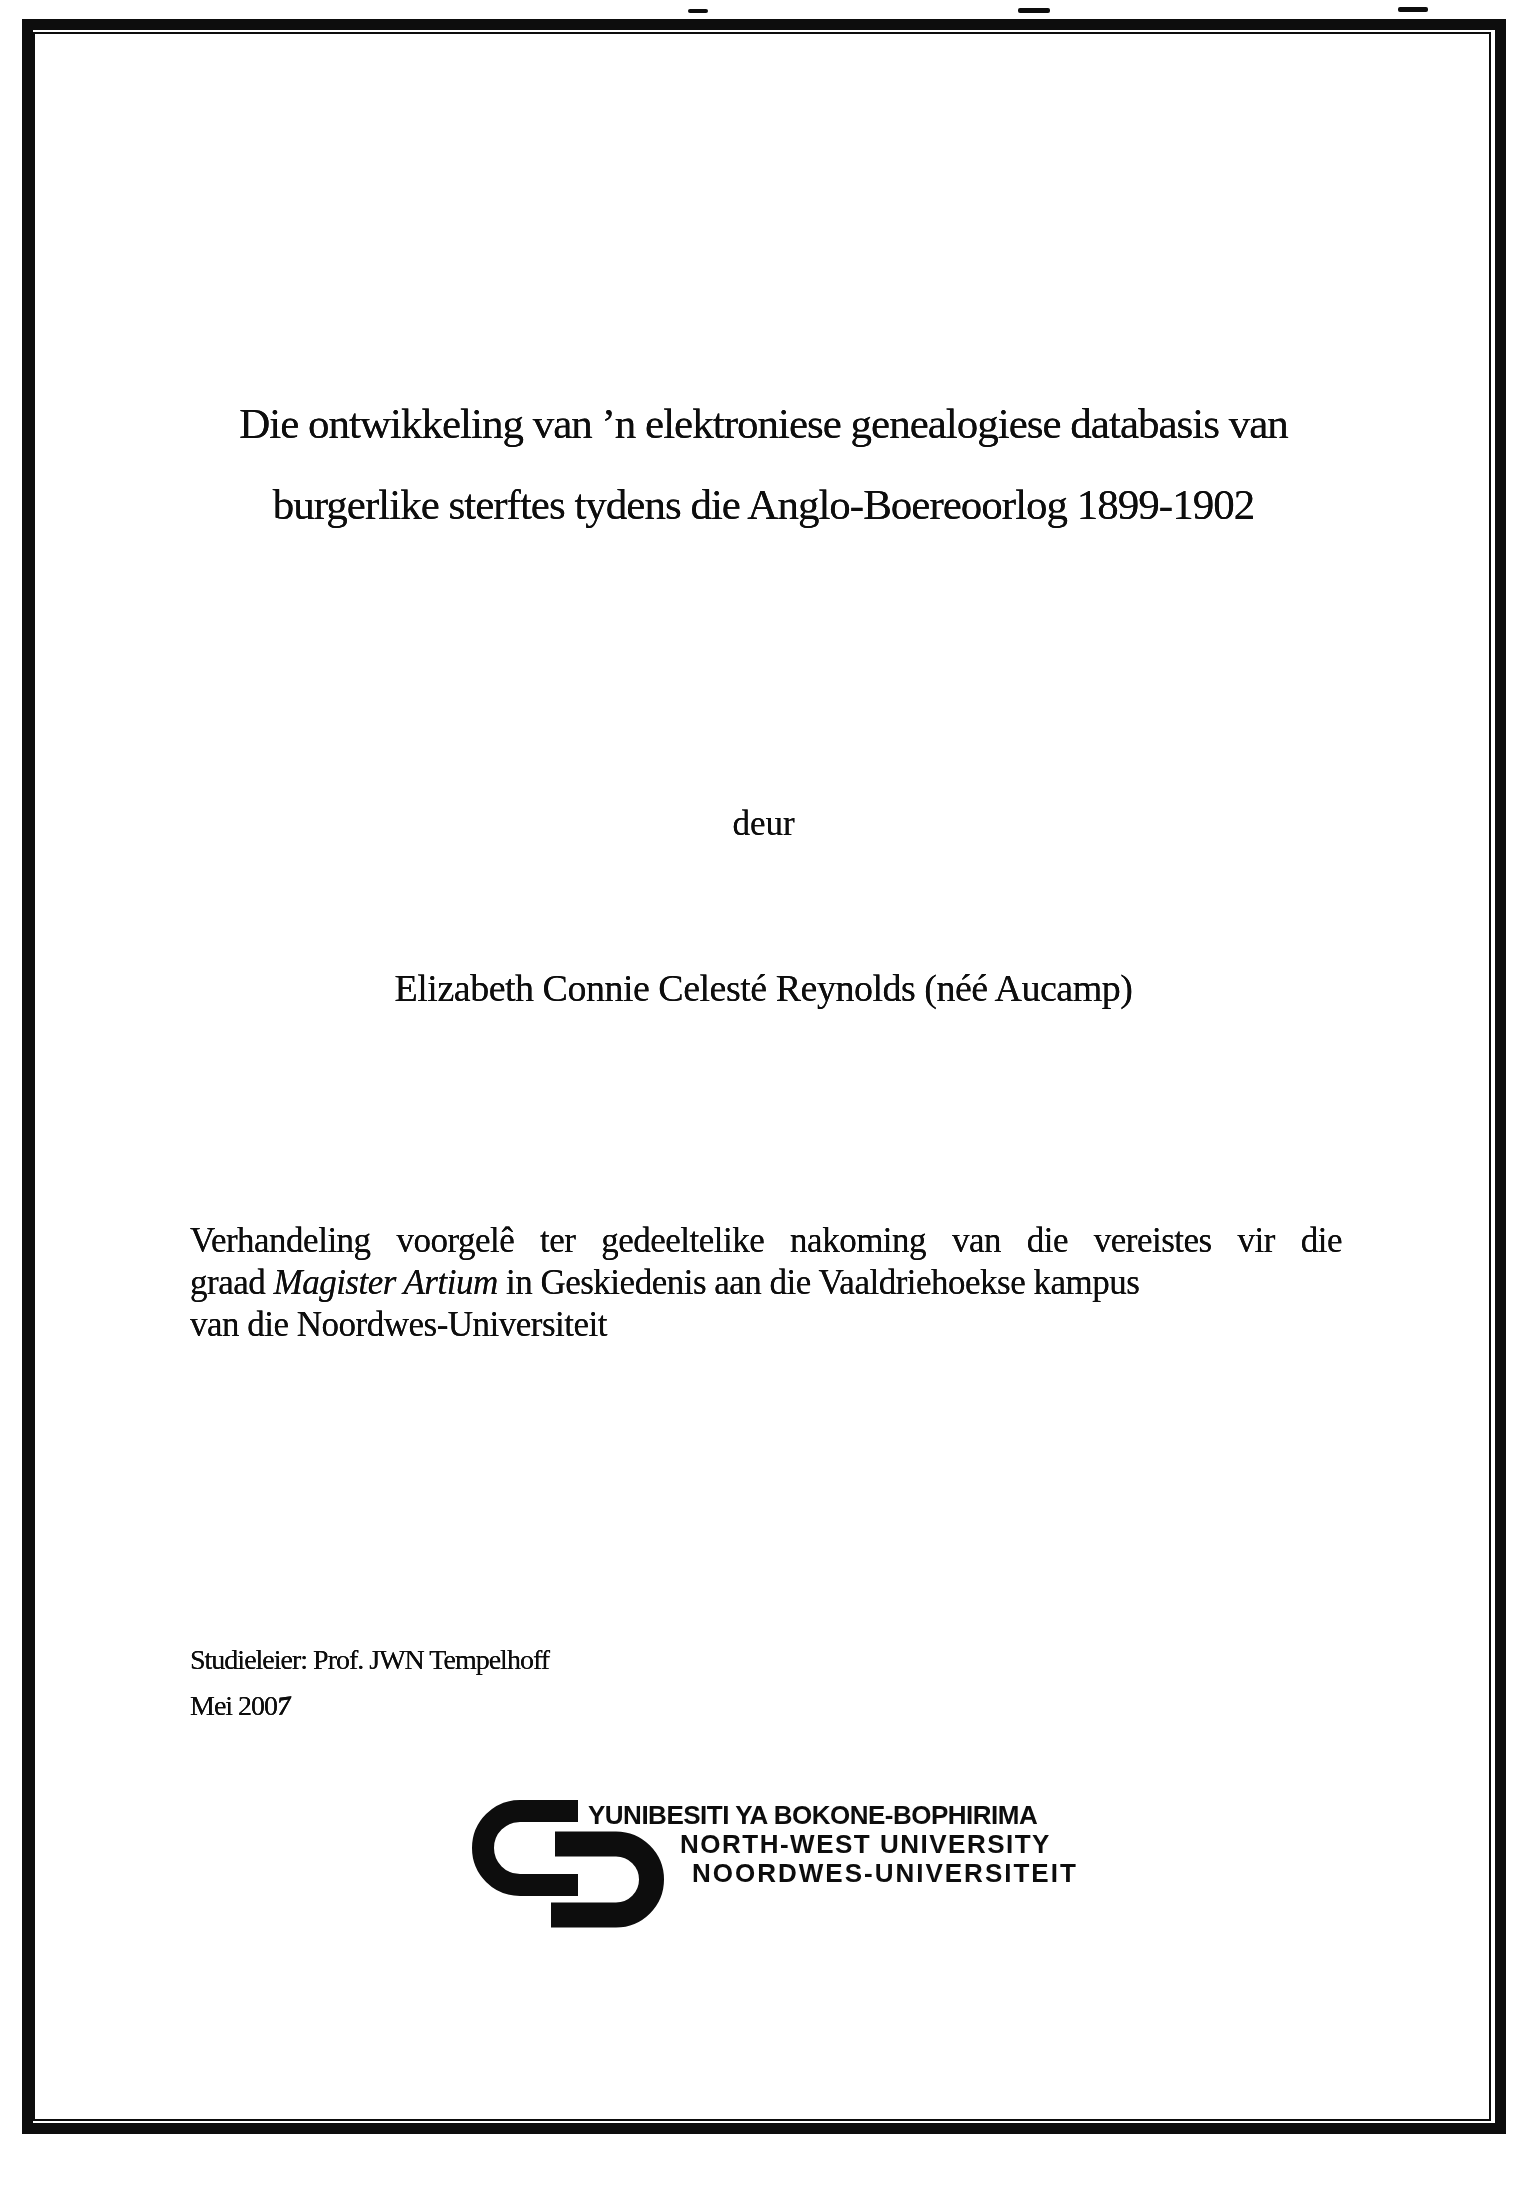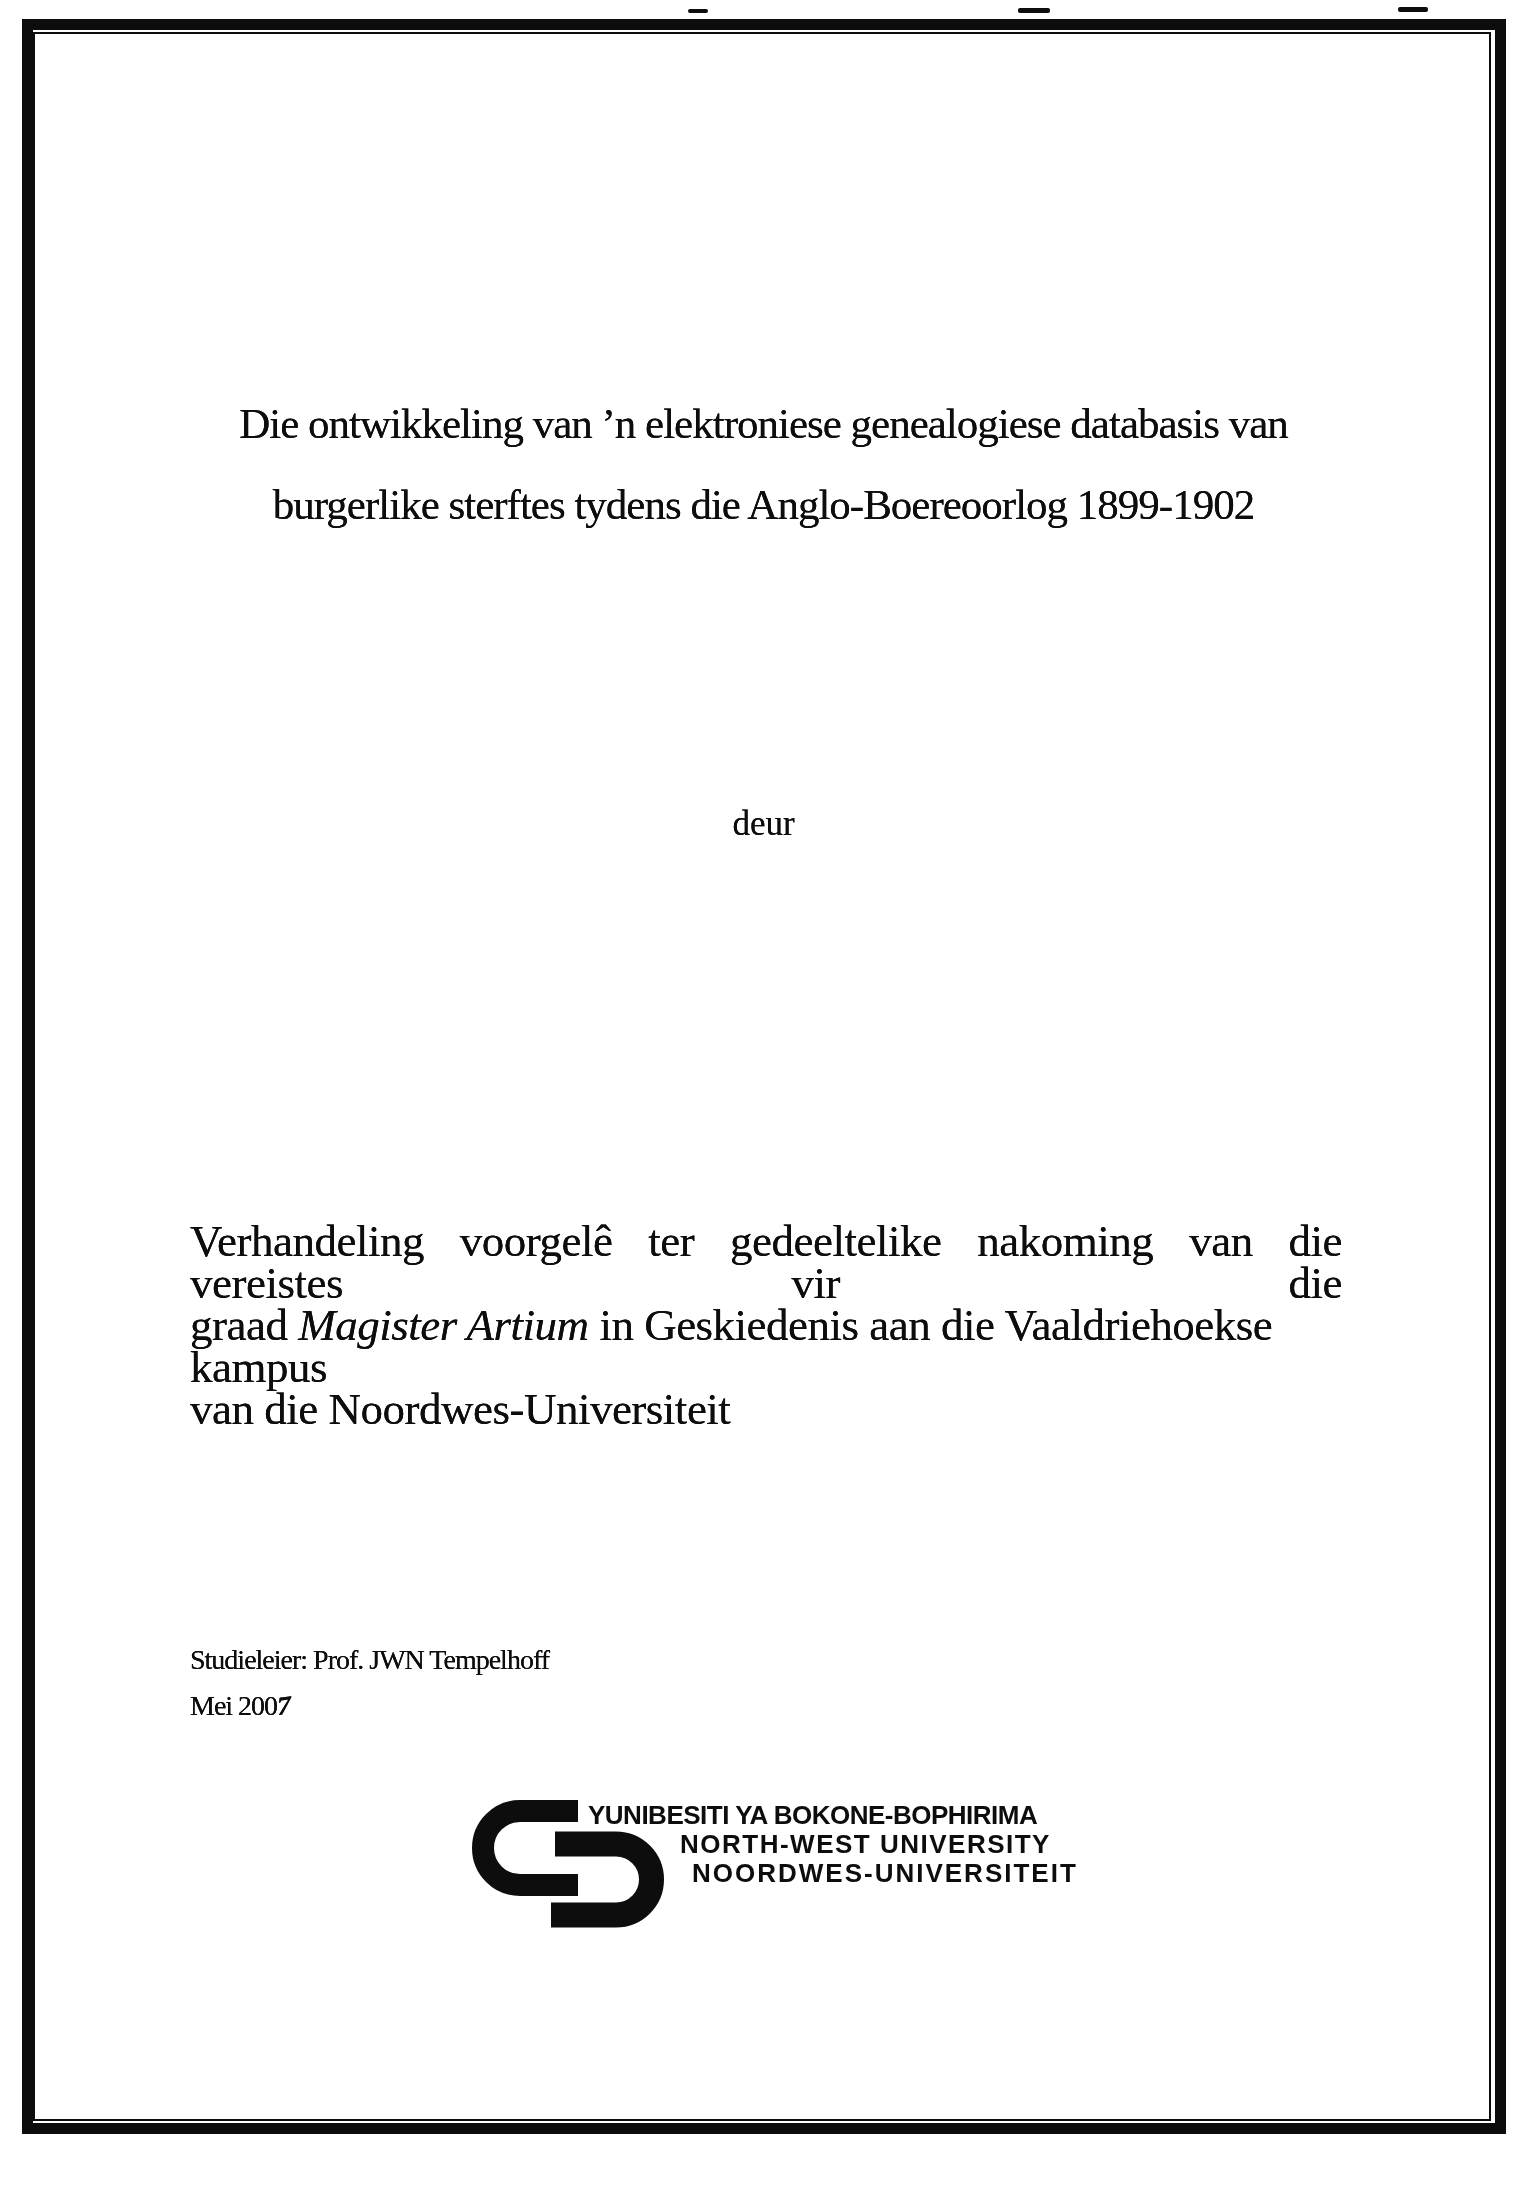--- a/index.html
+++ b/index.html
@@ -41,21 +41,21 @@
     position:absolute;left:0;right:0;top:800px;
     font-size:35px;line-height:48px;text-align:center;
   }
   .author{
     position:absolute;left:0;right:0;top:964px;
     font-size:38px;line-height:48px;letter-spacing:-0.5px;text-align:center;
   }
 
   .statement{
     position:absolute;left:190px;top:1220px;width:1152px;
-    font-size:45px;line-height:42px;letter-spacing:-0.5px;
+    font-size:35px;line-height:42px;letter-spacing:-0.5px;
   }
   .statement p{margin:0;}
   .justify-line{text-align:justify;text-align-last:justify;}
   .statement em{font-style:italic;margin-top:40px;}
 
   .supervisor{
     position:absolute;left:190px;top:1637px;
     font-size:28px;line-height:46px;letter-spacing:-1px;
   }
   .seven{
@@ -88,20 +88,21 @@
   <div class="artifact a2"></div>
   <div class="artifact a3"></div>
 
   <h1 class="title scan-text">
     <span class="t-line">Die ontwikkeling van ’n elektroniese genealogiese databasis van</span>
     <span class="t-line">burgerlike sterftes tydens die Anglo-Boereoorlog 1899-1902</span>
   </h1>
 
   <div class="byline scan-text">deur</div>
 
+  <div class="author scan-text">Elizabeth Connie Celesté Reynolds (néé Aucamp)</div>
 
   <div class="statement scan-text">
     <p class="justify-line">Verhandeling voorgelê ter gedeeltelike nakoming van die vereistes vir die</p>
     <p><span>graad </span><em>Magister Artium</em><span> in Geskiedenis aan die Vaaldriehoekse kampus</span></p>
     <p>van die Noordwes-Universiteit</p>
   </div>
 
   <div class="supervisor scan-text">
     <div>Studieleier: Prof. JWN Tempelhoff</div>
     <div><span>Mei 200</span><span class="seven">7</span></div>

